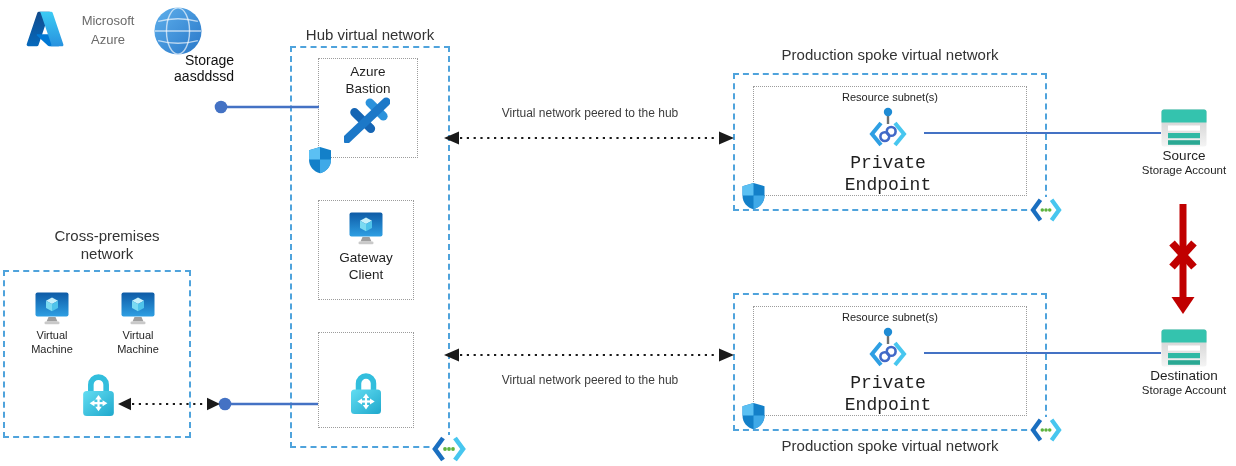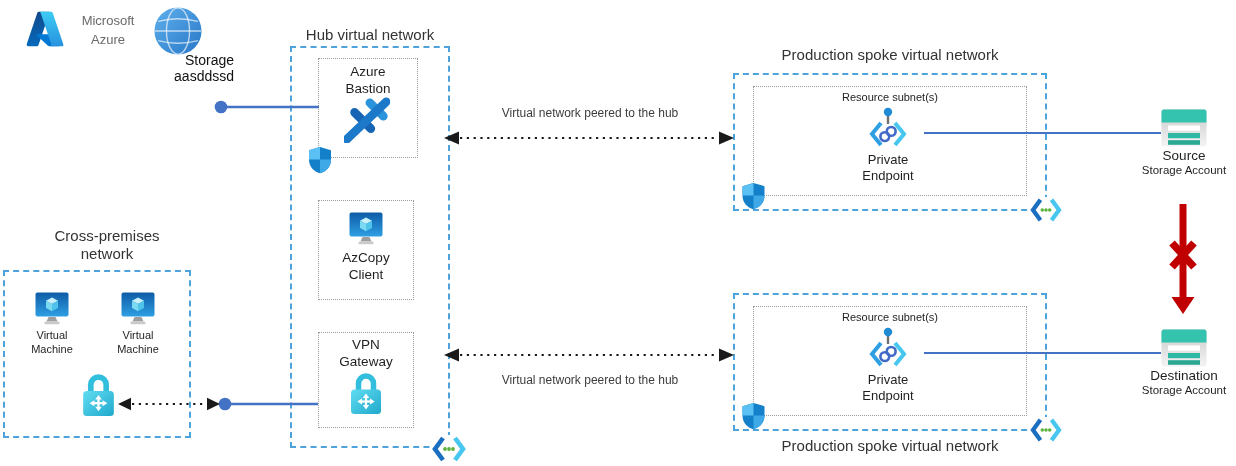--- a/index.html
+++ b/index.html
@@ -5,21 +5,21 @@
   * { margin:0; padding:0; box-sizing:border-box; }
   html,body { background:#fff; }
   body { font-family:"Liberation Sans","DejaVu Sans",sans-serif; color:#262626; }
   .canvas { position:relative; width:1236px; height:466px; background:#fff; overflow:hidden; }
   .abs { position:absolute; }
   .vnet-box { position:absolute; border:2px dashed #4FA3DC; background:transparent; }
   .subnet-box { position:absolute; border:1.5px dotted #9C9C9C; }
   .title { position:absolute; font-size:15px; color:#333; text-align:center; white-space:pre-line; line-height:1.22; }
   .label { position:absolute; font-size:13.5px; color:#1F1F1F; text-align:center; white-space:pre-line; line-height:1.24; }
   .small { font-size:11px; }
-  .pe-label { font-size:13px; }
+  .pe-label { font-size:18px;font-family:Liberation Mono, monospace; }
   .peer-label { position:absolute; font-size:12px; color:#3D3D3D; text-align:center; }
   .storage-name { position:absolute; font-size:13.5px; color:#1F1F1F; text-align:center; }
   .storage-type { position:absolute; font-size:11.5px; color:#1F1F1F; text-align:center; }
   .brand-name { position:absolute; left:62px; top:11px; width:92px; font-size:13px; line-height:19px;
                 color:#6A6A6A; text-align:center; white-space:pre-line; }
   .dns-label { position:absolute; left:154px; top:7px; width:48px; height:48px; display:flex;
                align-items:center; justify-content:center; color:#fff; font-size:13px; font-weight:bold;
                letter-spacing:.5px; }
   .dns-caption { position:absolute; left:134px; top:52px; width:100px; font-size:14px; color:#111;
                  text-align:right; }
@@ -155,26 +155,24 @@
       <use href="#sym-bastion"></use>
     </svg>
   <svg class="abs icon" style="left:308px;top:146px" width="24" height="28">
       <use href="#sym-shield"></use>
     </svg>
 
   <div class="subnet-box" style="left:318px;top:200px;width:96px;height:100px"></div>
   <svg class="abs icon" style="left:349px;top:212px" width="34" height="33">
       <use href="#sym-vm"></use>
     </svg>
-  <div class="label" style="left:318px;top:250px;width:96px">AzCopy
+  <div class="label" style="left:318px;top:250px;width:96px">Gateway
 Client</div>
 
   <div class="subnet-box" style="left:318px;top:332px;width:96px;height:96px"></div>
-  <div class="label" style="left:318px;top:337px;width:96px">VPN
-Gateway</div>
   <svg class="abs icon" style="left:348px;top:371px" width="36" height="45">
       <use href="#sym-lock"></use>
     </svg>
 
   <div class="corner-icon" style="left:431px;top:435px;width:36px;height:28px">
     <svg class="icon" width="36" height="28">
         <use href="#sym-vnet"></use>
       </svg>
   </div>
 

